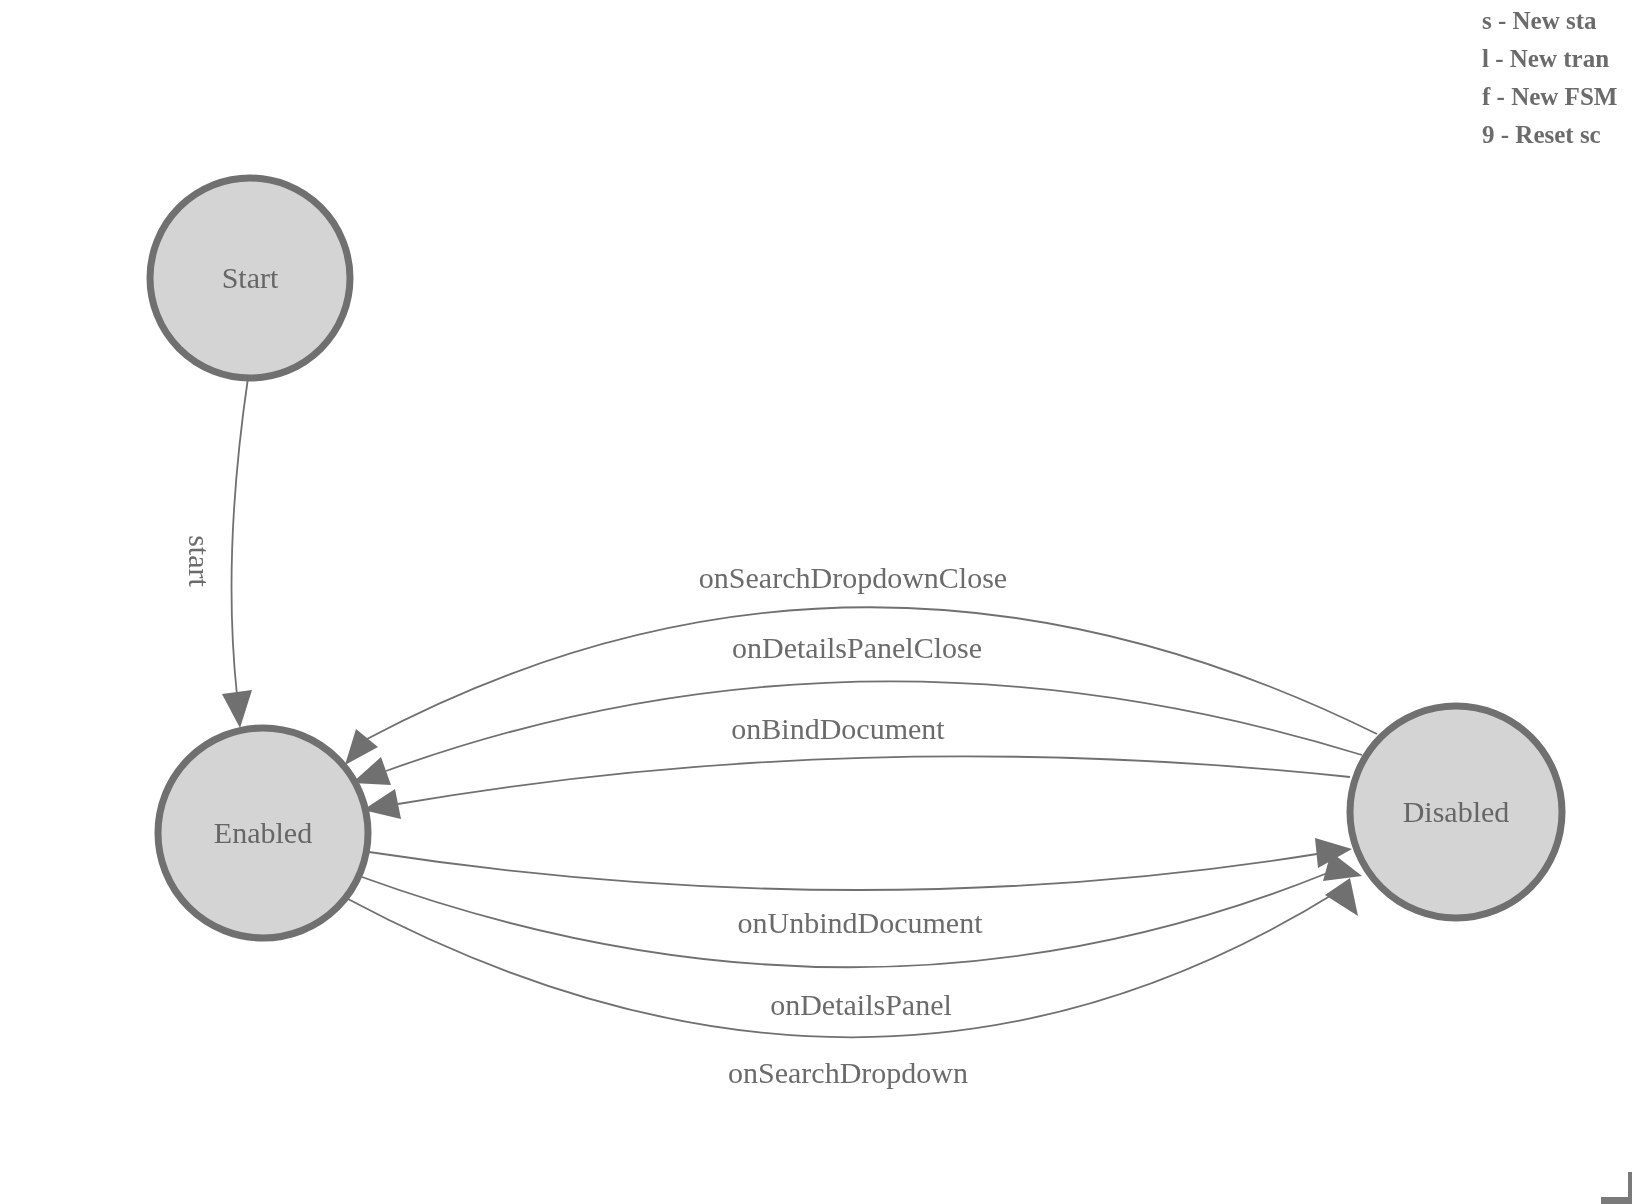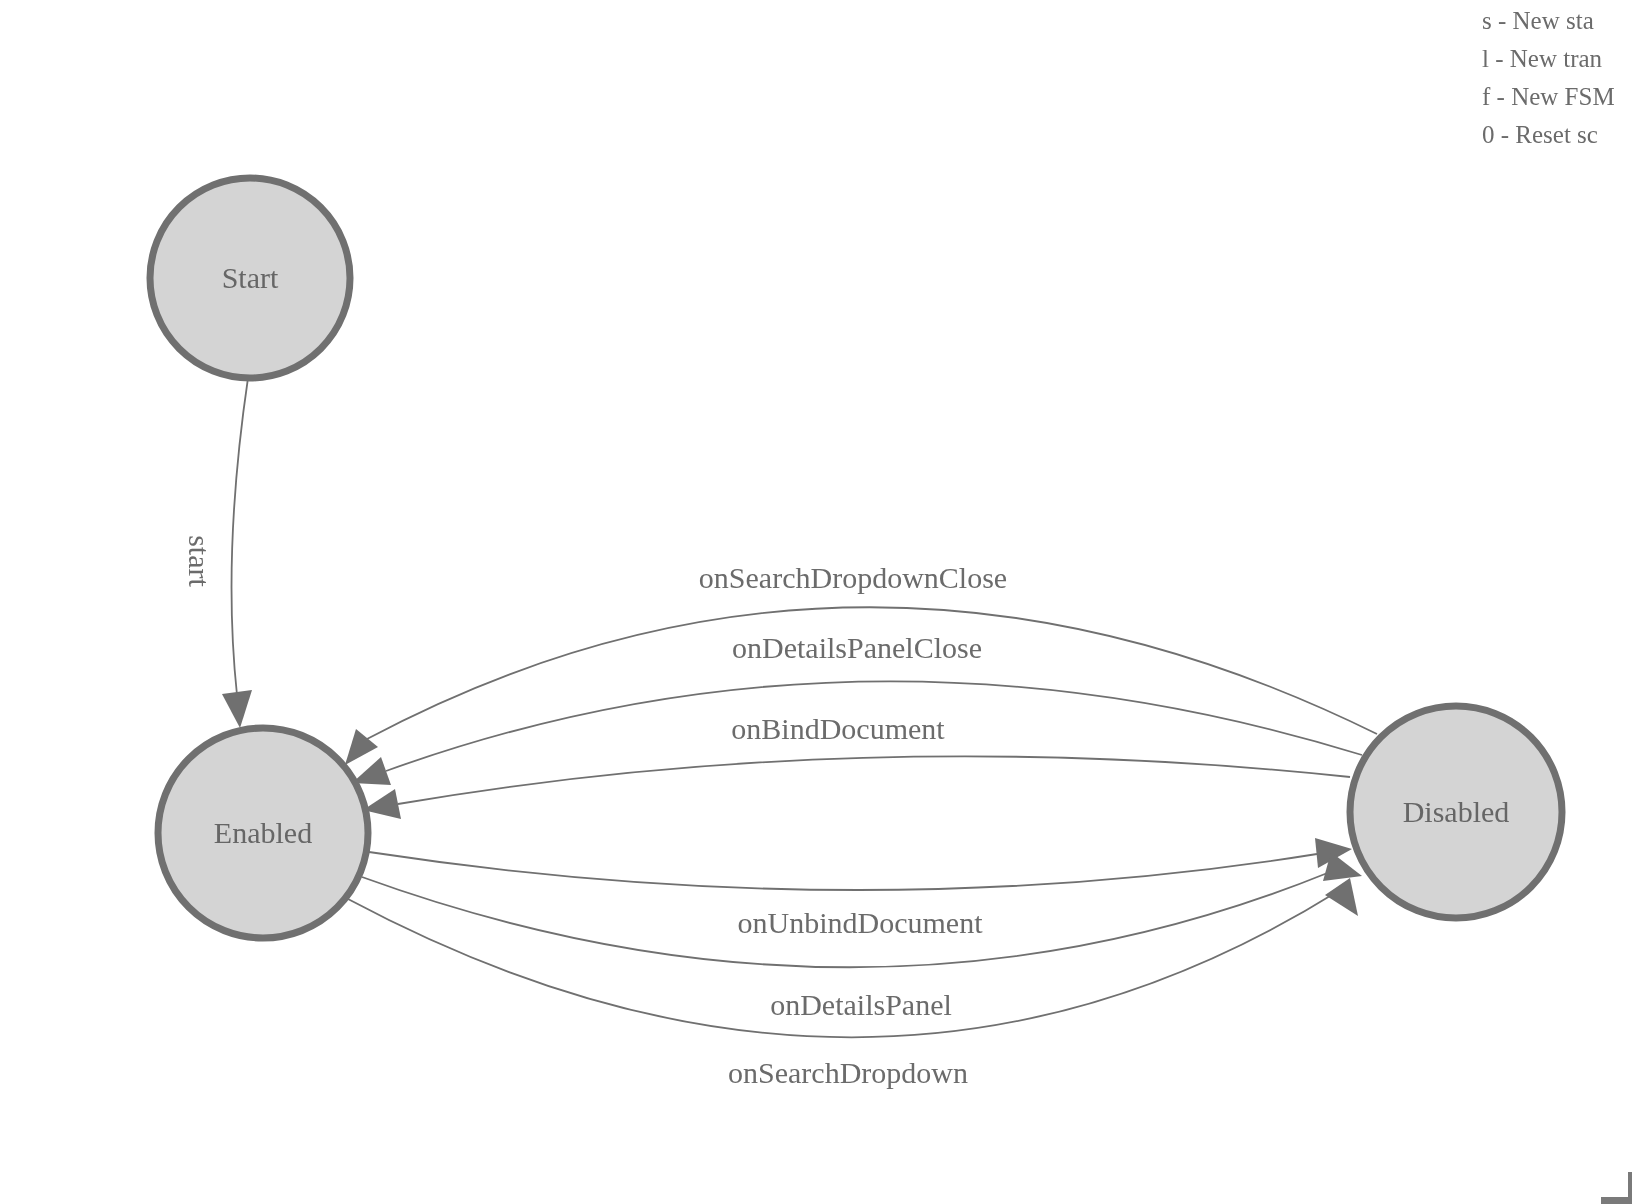--- a/index.html
+++ b/index.html
@@ -35,20 +35,21 @@
     text-anchor: middle;
   }
   .legend {
     position: absolute;
     top: 2px;
     left: 1482px;
     font-size: 25px;
     line-height: 38px;
     color: #6b6b6b;
     white-space: nowrap;
+    font-weight: bold;
   }
   .legend div { height: 38px; }
   .corner-widget { position: absolute; }
   .corner-widget .v-bar {
     position: absolute;
     left: 1628px; top: 1172px;
     width: 4px; height: 32px;
     background: #7a7a7a;
   }
   .corner-widget .h-bar {
@@ -120,21 +121,21 @@
     <g>
       <circle class="state-circle" cx="1456" cy="812" r="106" fill="#d4d4d4"></circle>
       <text class="state-label" x="1456" y="822">Disabled</text>
     </g>
   </svg>
 
   <div class="legend">
     <div>s - New sta</div>
     <div>l - New tran</div>
     <div>f - New FSM</div>
-    <div>0 - Reset sc</div>
+    <div>9 - Reset sc</div>
   </div>
 
   <div class="corner-widget">
     <div class="v-bar"></div>
     <div class="h-bar"></div>
   </div>
 
 </div>
 
 </body></html>

